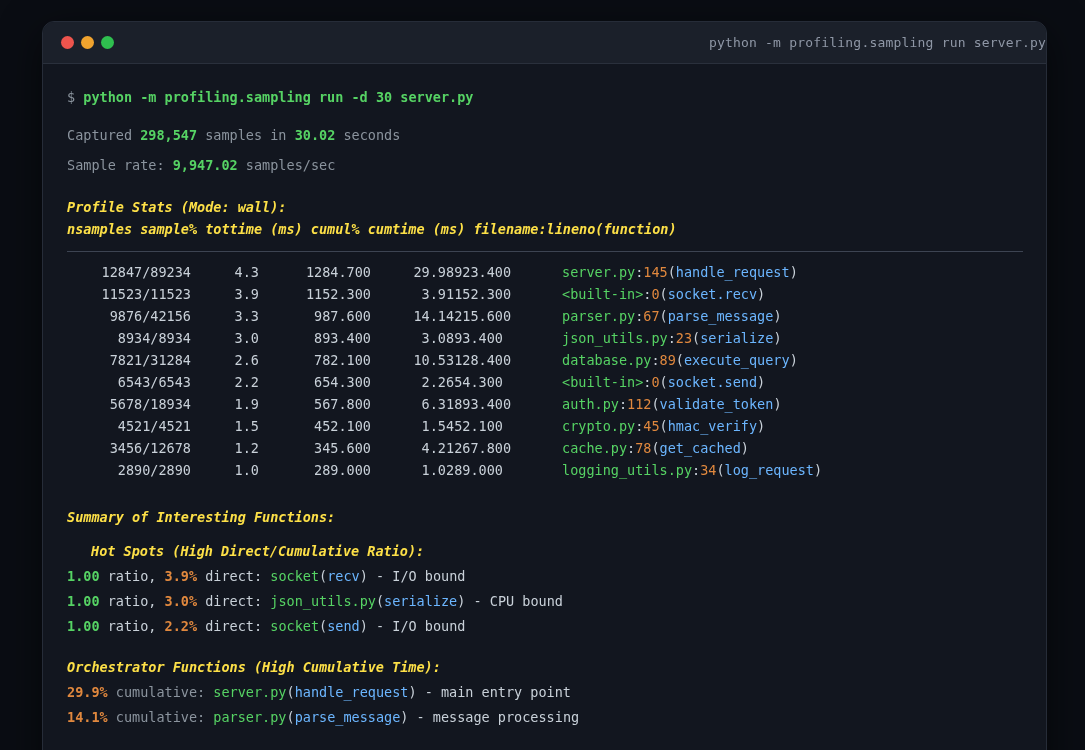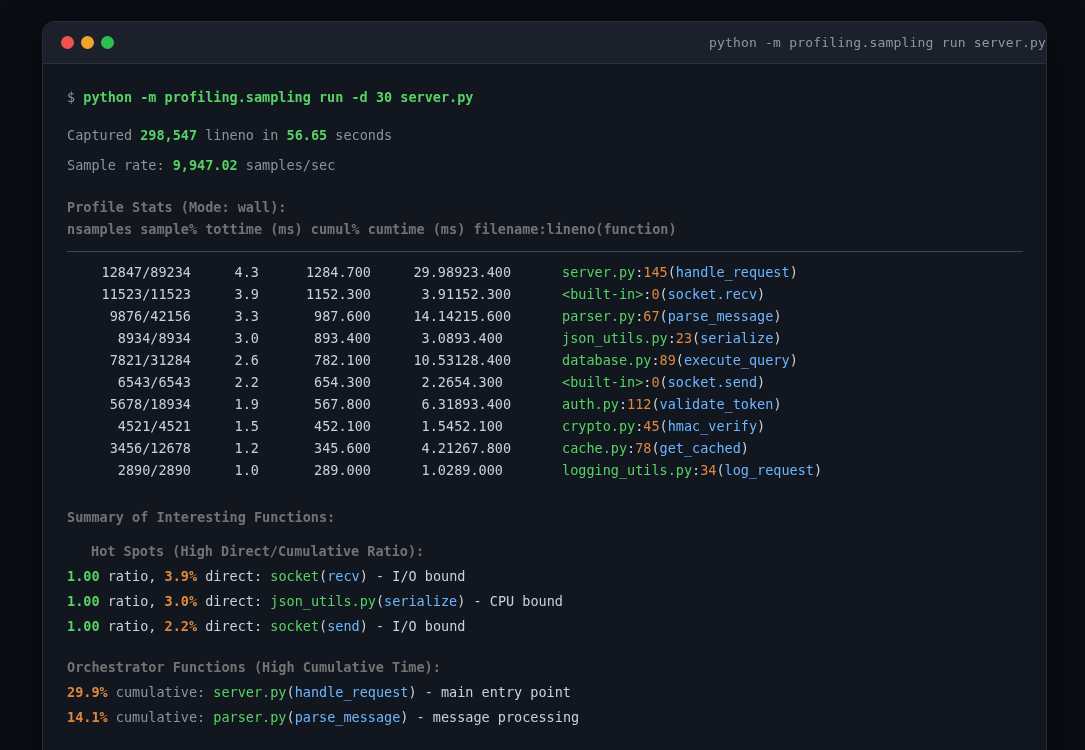--- a/index.html
+++ b/index.html
@@ -41,21 +41,21 @@
     padding: 22px 26px 0 24px;
     font-size: 13.5px; line-height: 22px;
     color: #c9d1d9;
     white-space: nowrap;
   }
   .line { min-height: 22px; }
 
   .muted  { color: #8b949e; }
   .light-t{ color: #c9d1d9; }
   .green  { color: #56d364; }
-  .blue   { color: #737373; }
+  .blue   { color: #fde047; font-style: italic; }
   .fblue  { color: #6cb6ff; }
   .orange { color: #e0883e; }
   .bold   { font-weight: bold; }
 
   .mt-cmd   { margin-top: 0; }
   .mt-16 { margin-top: 16px; }
   .mt-6  { margin-top: 8px; }
   .mt-20 { margin-top: 20px; }
   .mt-25 { margin-top: 25px; }
   .mt-12 { margin-top: 12px; padding-left: 24px; }
@@ -90,21 +90,21 @@
         <span class="light yellow"></span>
         <span class="light green"></span>
       </div>
       <div class="title">python -m profiling.sampling run server.py</div>
     </div>
 
     <div class="term-body">
 
       <div class="line mt-cmd"><span class="muted">$</span> <span class="green bold">python -m profiling.sampling run -d 30 server.py</span></div>
 
-      <div class="line mt-16 muted"><span>Captured</span> <span class="green bold">298,547</span> <span>lineno in</span> <span class="green bold">56.65</span> <span>seconds</span></div>
+      <div class="line mt-16 muted"><span>Captured</span> <span class="green bold">298,547</span> <span>samples in</span> <span class="green bold">30.02</span> <span>seconds</span></div>
 
       <div class="line mt-6 muted"><span>Sample rate:</span> <span class="green bold">9,947.02</span> <span>samples/sec</span></div>
 
 
       <div class="line mt-20 blue bold">Profile Stats (Mode: wall):</div>
       <div class="line blue bold">nsamples sample% tottime (ms) cumul% cumtime (ms) filename:lineno(function)</div>
 
       <div class="separator"></div>
 
       <div>

